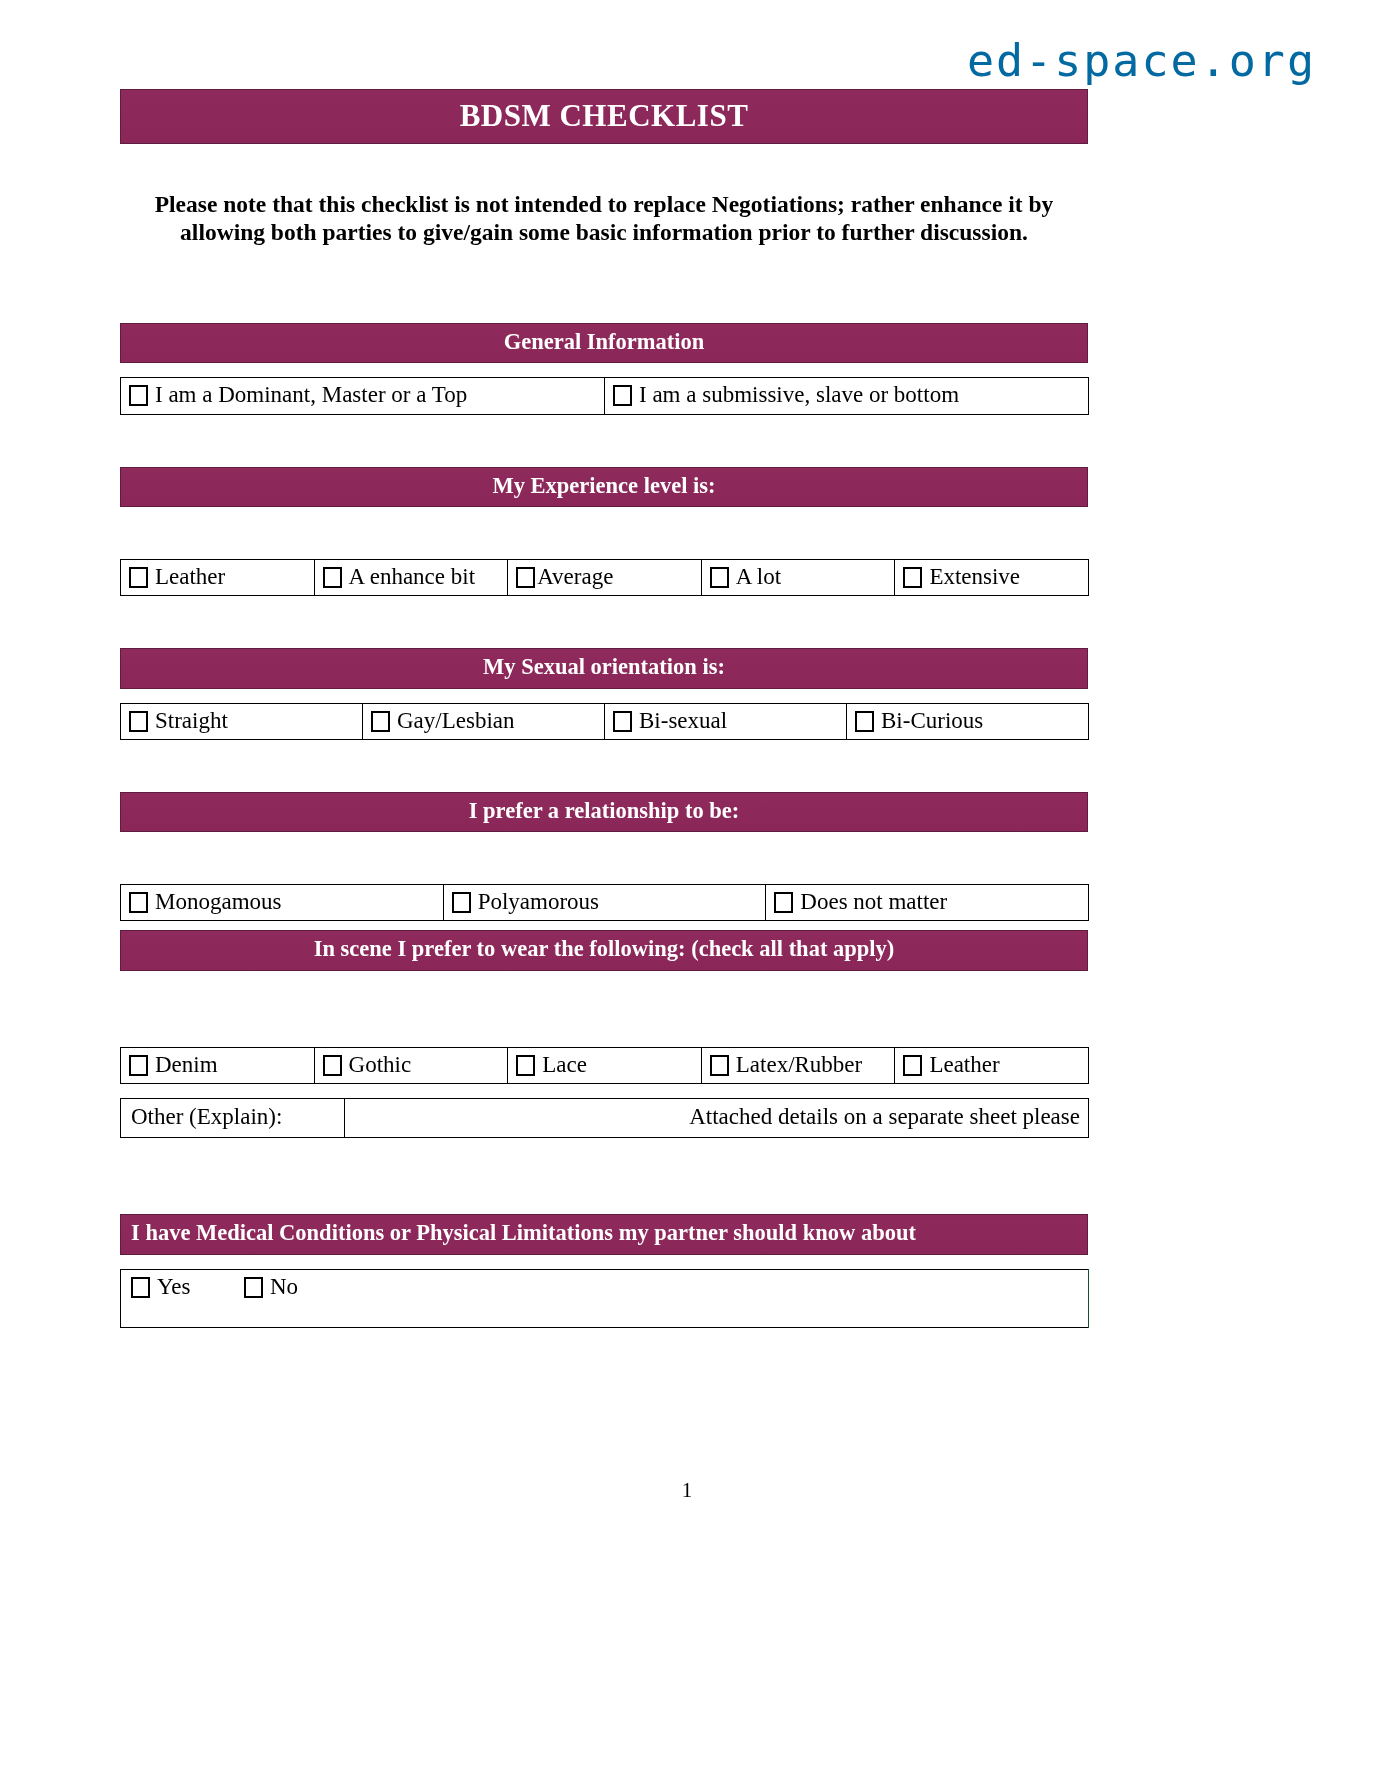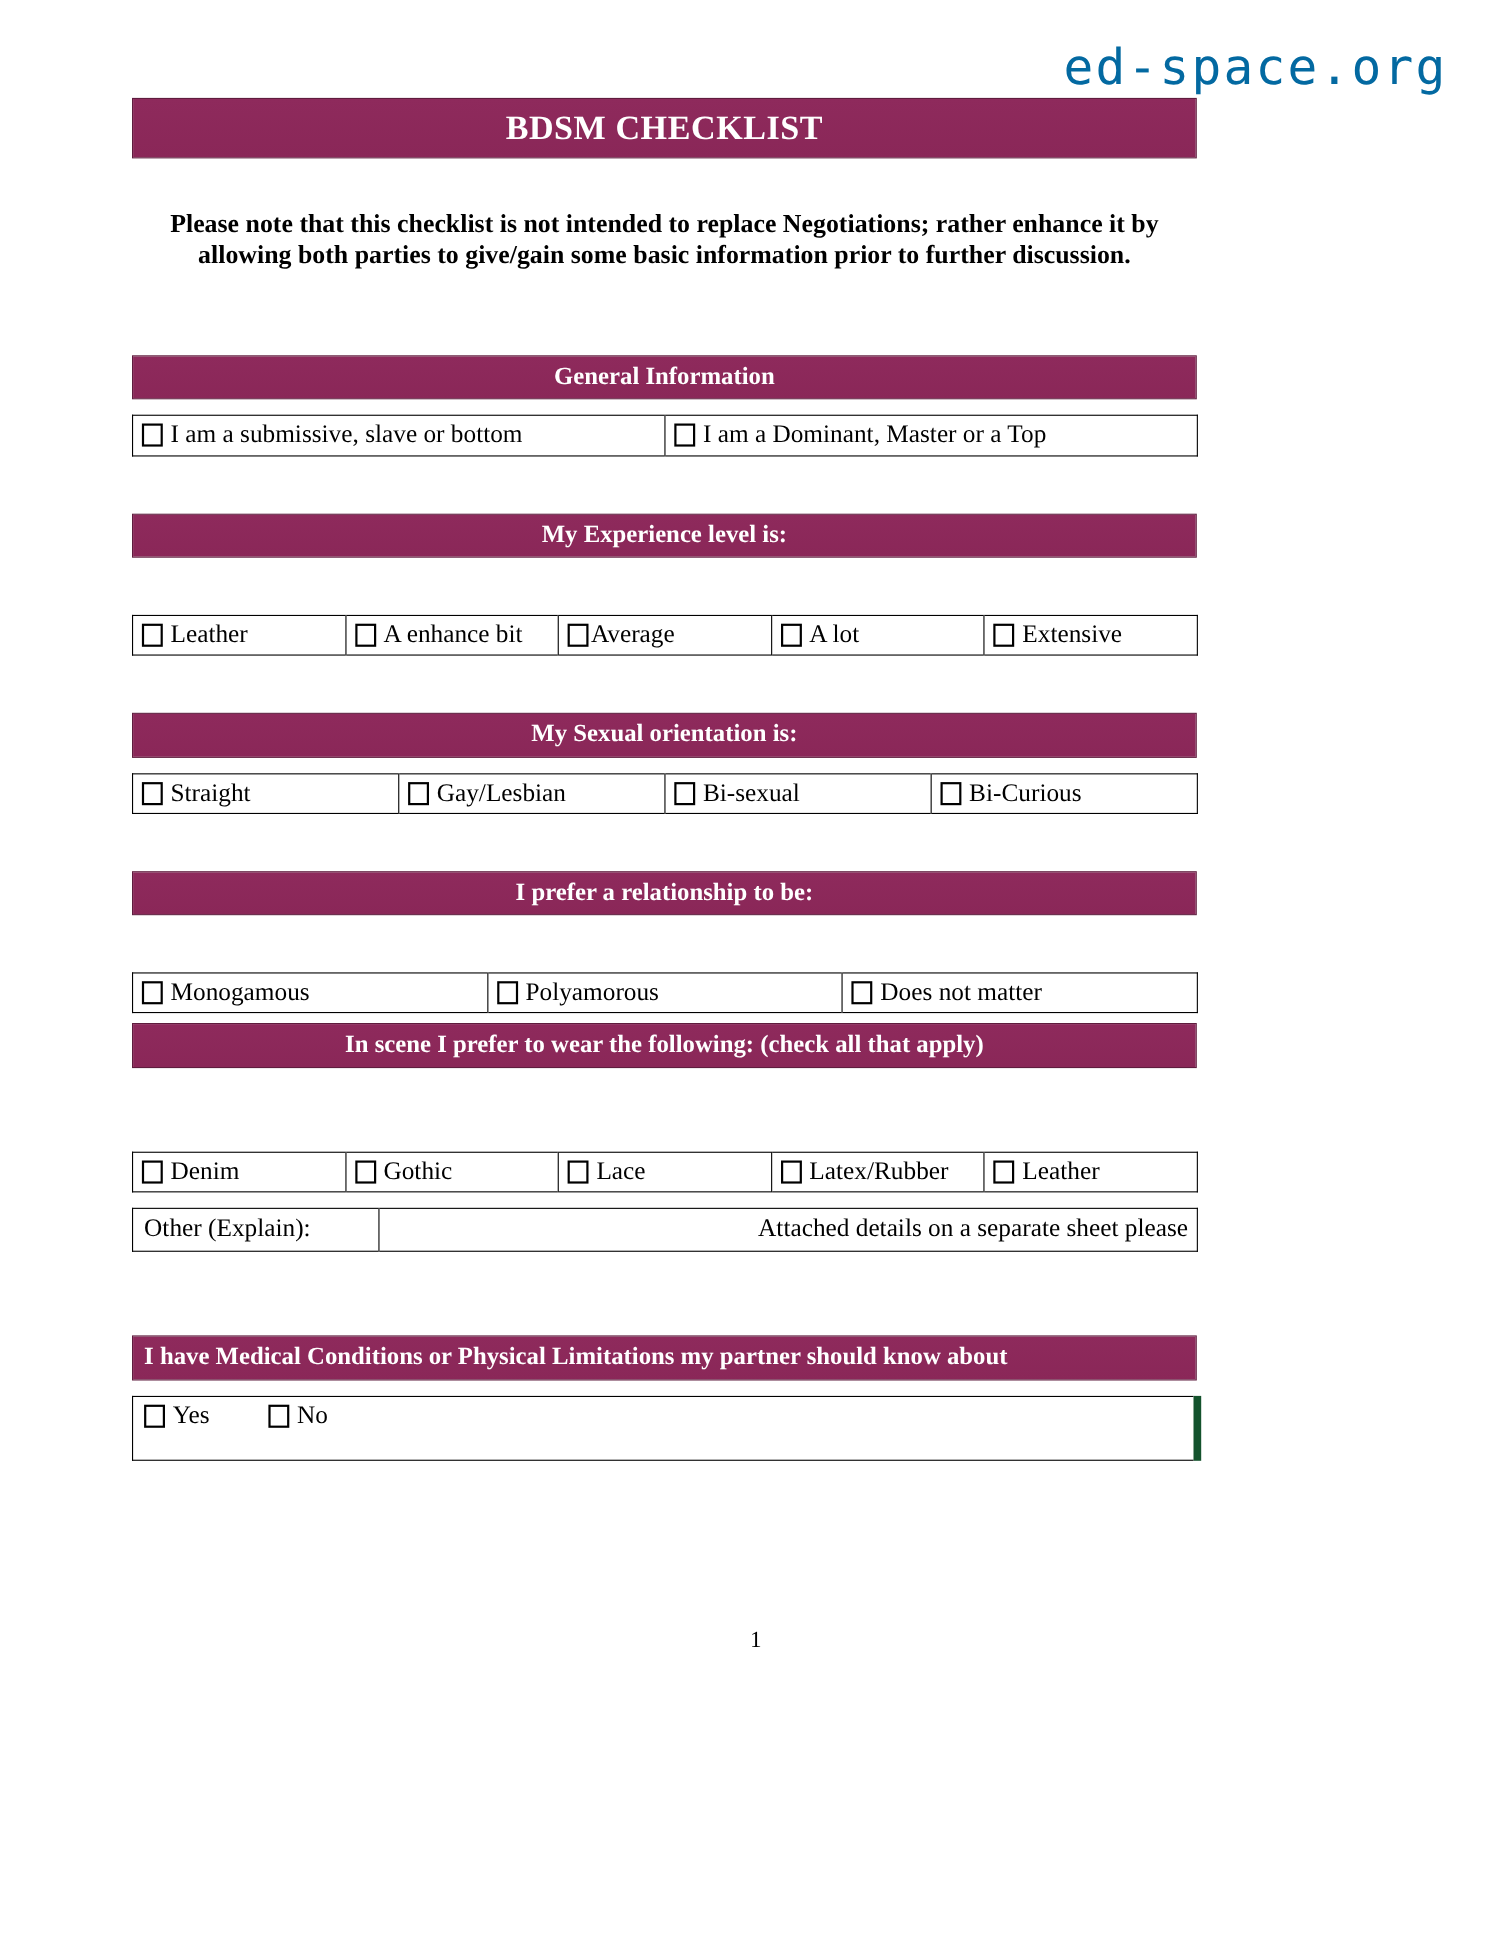--- a/index.html
+++ b/index.html
@@ -144,21 +144,21 @@
     display: table;
     table-layout: fixed;
     width: 100%;
     border-collapse: collapse;
     border: 1px solid #000000;
     height: 58px;
   }
   .med-yesno {
     display: table-cell;
     width: 228px;
-    border-right: 7px solid #14532d;
+    border-right: 1px solid #14532d;
     padding: 4px 6px 6px 10px;
     font-size: 23px;
     vertical-align: top;
     white-space: nowrap;
   }
   .med-yesno .gap { display: inline-block; width: 42px; }
   .med-note {
     display: table-cell;
     padding: 4px 8px 6px 12px;
     font-size: 23px;
@@ -185,24 +185,24 @@
 
   <div class="title-bar">BDSM CHECKLIST</div>
 
   <div class="intro">Please note that this checklist is not intended to replace Negotiations; rather enhance it by allowing both parties to give/gain some basic information prior to further discussion.</div>
 
   <div class="sp-lg"></div>
   <div class="section-bar">General Information</div>
   <div class="sp-xs"></div>
   <div class="opt-row">
     <div class="opt-cell">
+      <span class="cb"></span><span>I am a Dominant, Master or a Top</span>
+    </div>
+    <div class="opt-cell">
       <span class="cb"></span><span>I am a submissive, slave or bottom</span>
-    </div>
-    <div class="opt-cell">
-      <span class="cb"></span><span>I am a Dominant, Master or a Top</span>
     </div>
   </div>
 
   <div class="sp-md"></div>
   <div class="section-bar">My Experience level is:</div>
   <div class="sp-md"></div>
   <div class="opt-row">
     <div class="opt-cell">
       <span class="cb"></span><span>Leather</span>
     </div>

